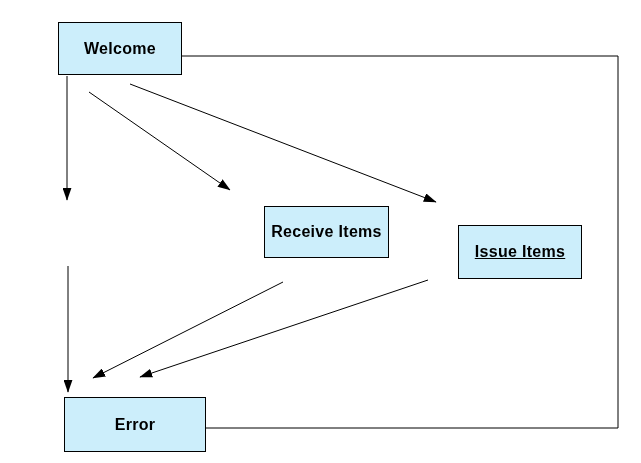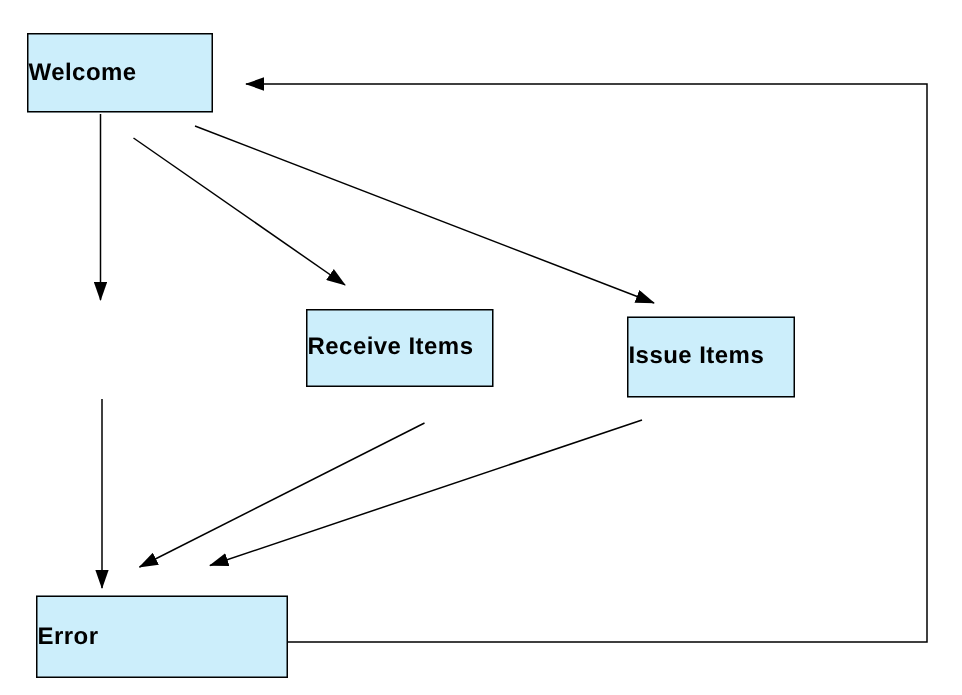--- a/index.html
+++ b/index.html
@@ -22,33 +22,35 @@
     width: 641px;
     height: 463px;
   }
   .node {
     position: absolute;
     box-sizing: border-box;
     background: var(--node-fill, #cceefb);
     border: 1px solid var(--node-border, #000000);
     display: flex;
     align-items: center;
+    justify-content: center;
+    margin-left: 40px;
   }
   .node-label {
     font-size: 16px;
     font-weight: bold;
     letter-spacing: 0.3px;
     color: #000000;
     white-space: nowrap;
   }
   #node-welcome       { left: 18px;  top: 22px;  width: 124px; height: 53px; }
   #node-add-items     { left: 18px;  top: 203px; width: 121px; height: 55px; }
-  #node-receive-items { left: 204px; top: 206px; width: 125px; height: 52px; }
-  #node-issue-items   { left: 418px; top: 211px; width: 112px; height: 54px; }
-  #node-error         { left: 24px;  top: 397px; width: 168px; height: 55px; }
+  #node-receive-items { left: 224px; top: 206px; width: 125px; height: 52px; }
+  #node-issue-items   { left: 418px; top: 225px; width: 124px; height: 54px; text-decoration: underline; }
+  #node-error         { left: 24px;  top: 397px; width: 142px; height: 55px; }
 </style>
 </head>
 <body>
 
 <div id="canvas">
 
   <svg id="edges-layer" width="641" height="463" viewBox="0 0 641 463" xmlns="http://www.w3.org/2000/svg">
     <defs>
       <marker id="arrowhead" viewBox="0 0 10 7" refX="9.5" refY="3.5" markerWidth="13" markerHeight="9" orient="auto">
         <path d="M0,0 L10,3.5 L0,7 Z" fill="#000000"></path>

